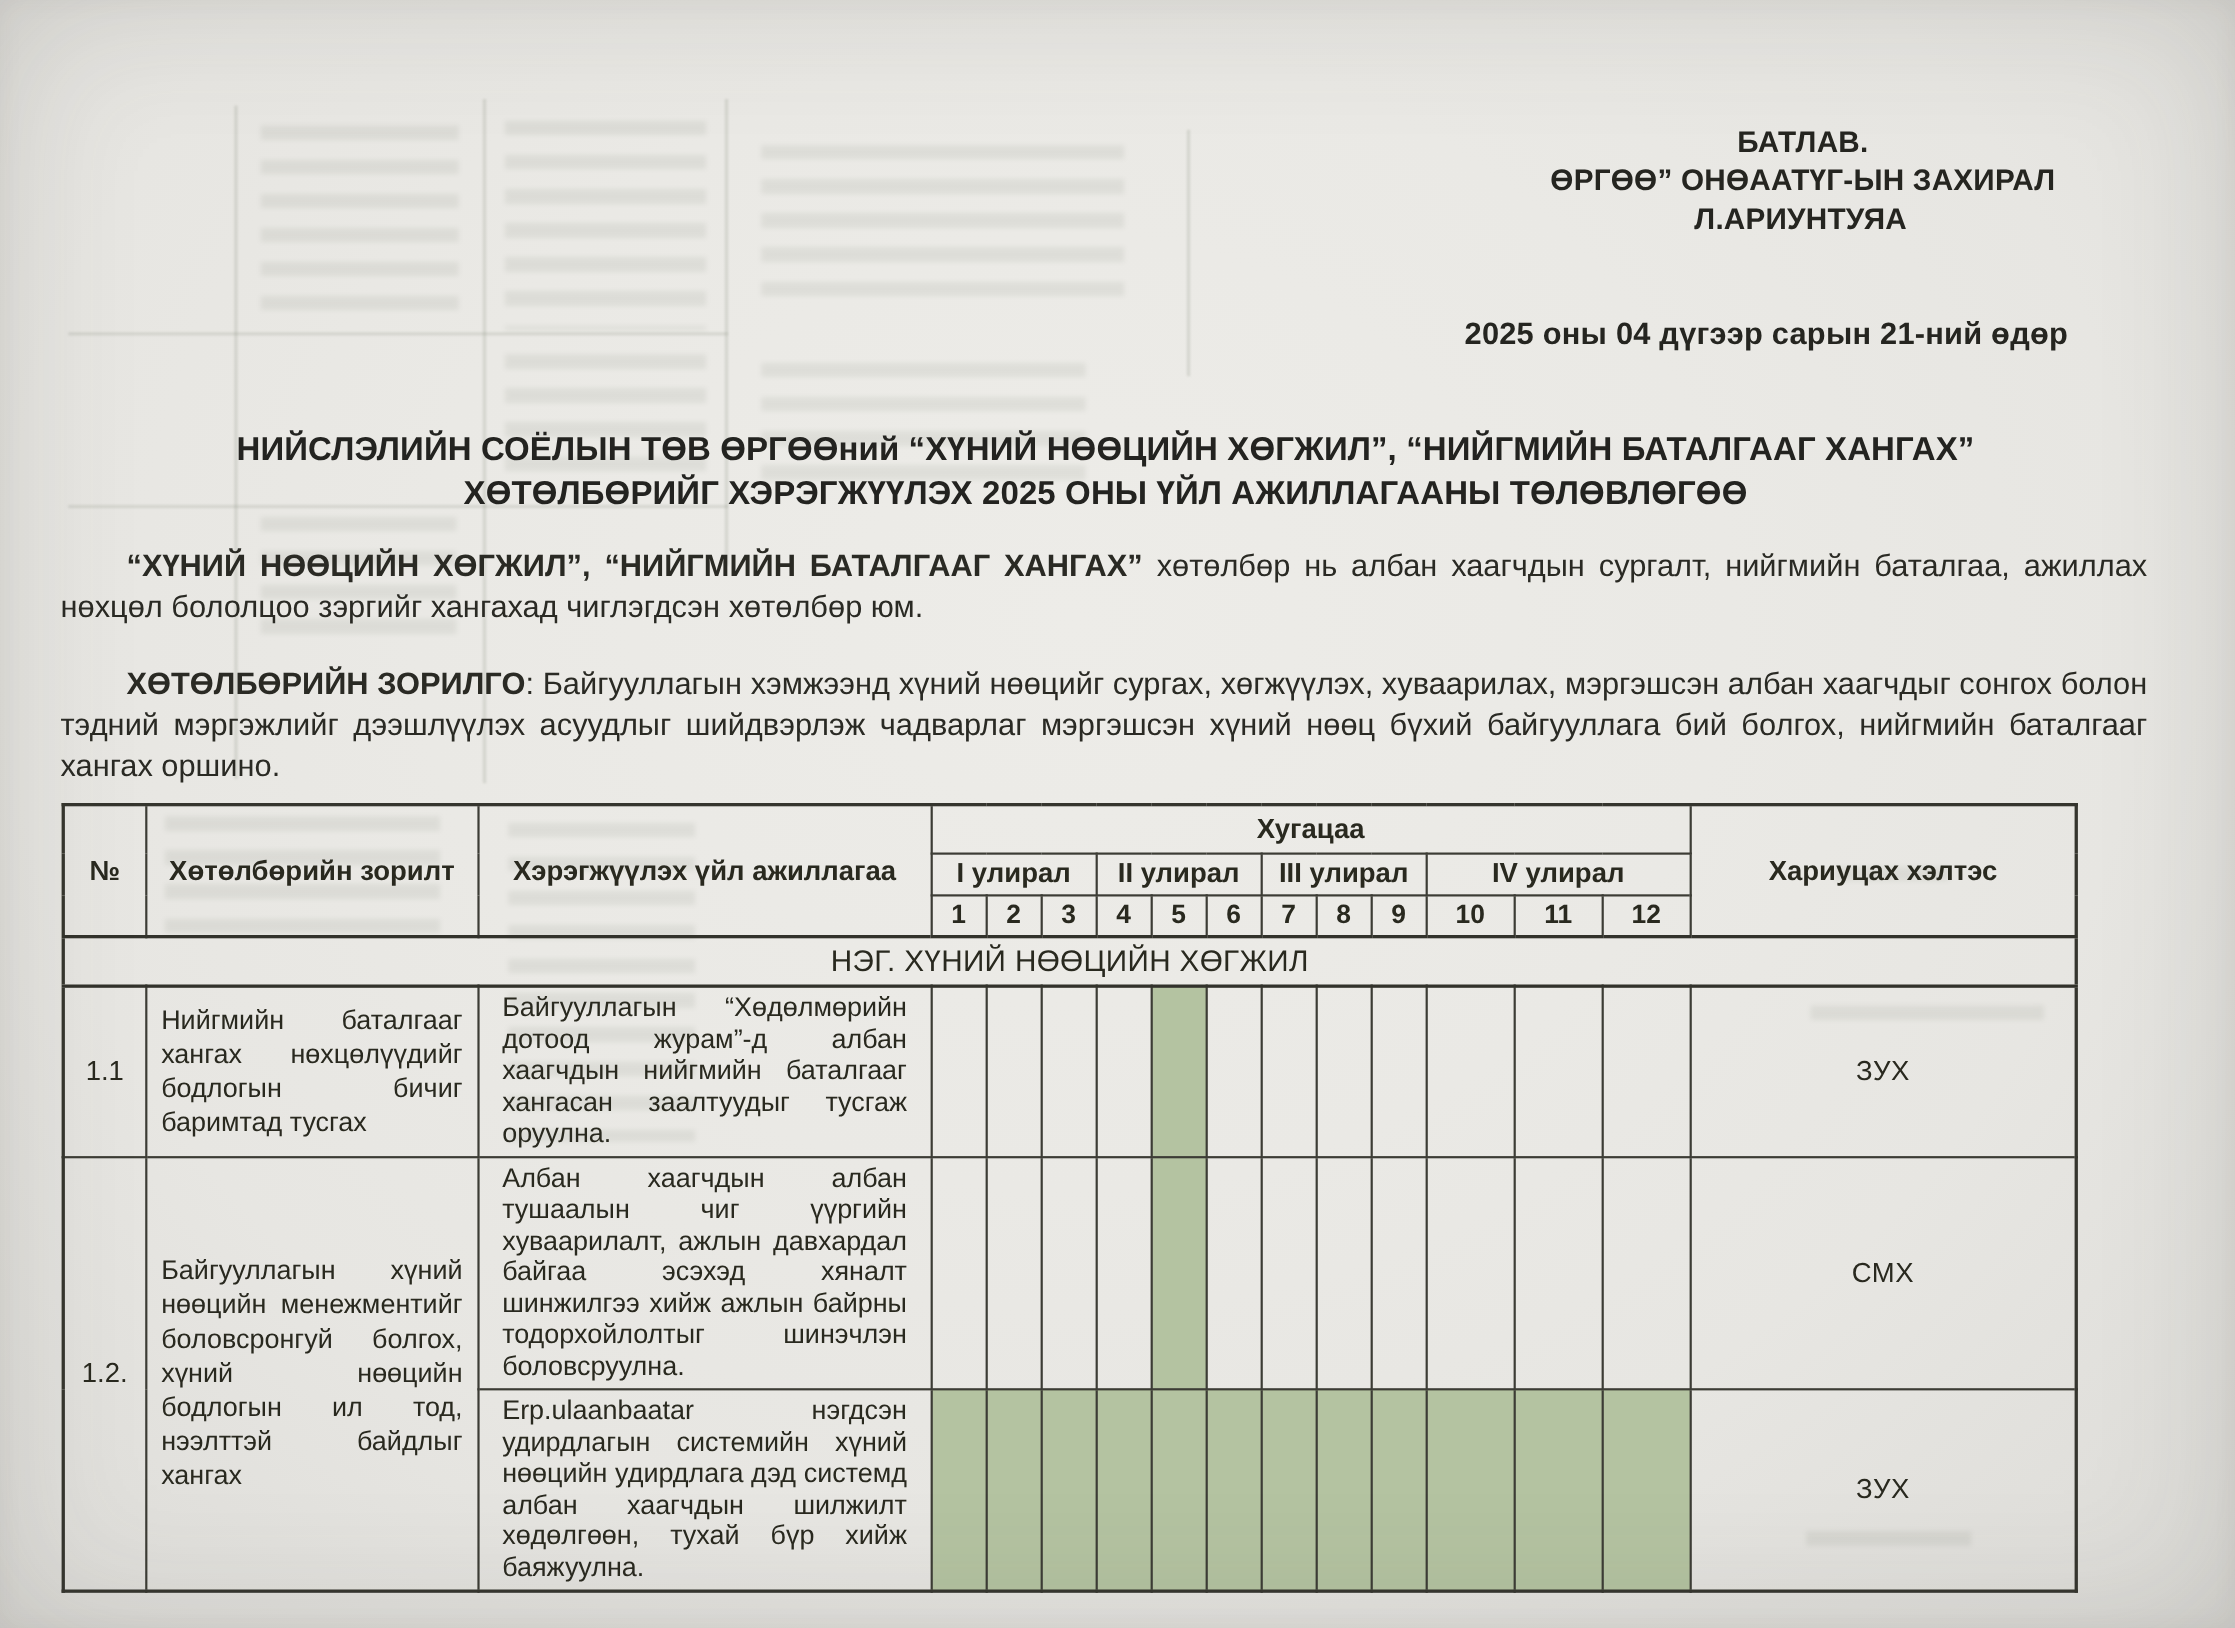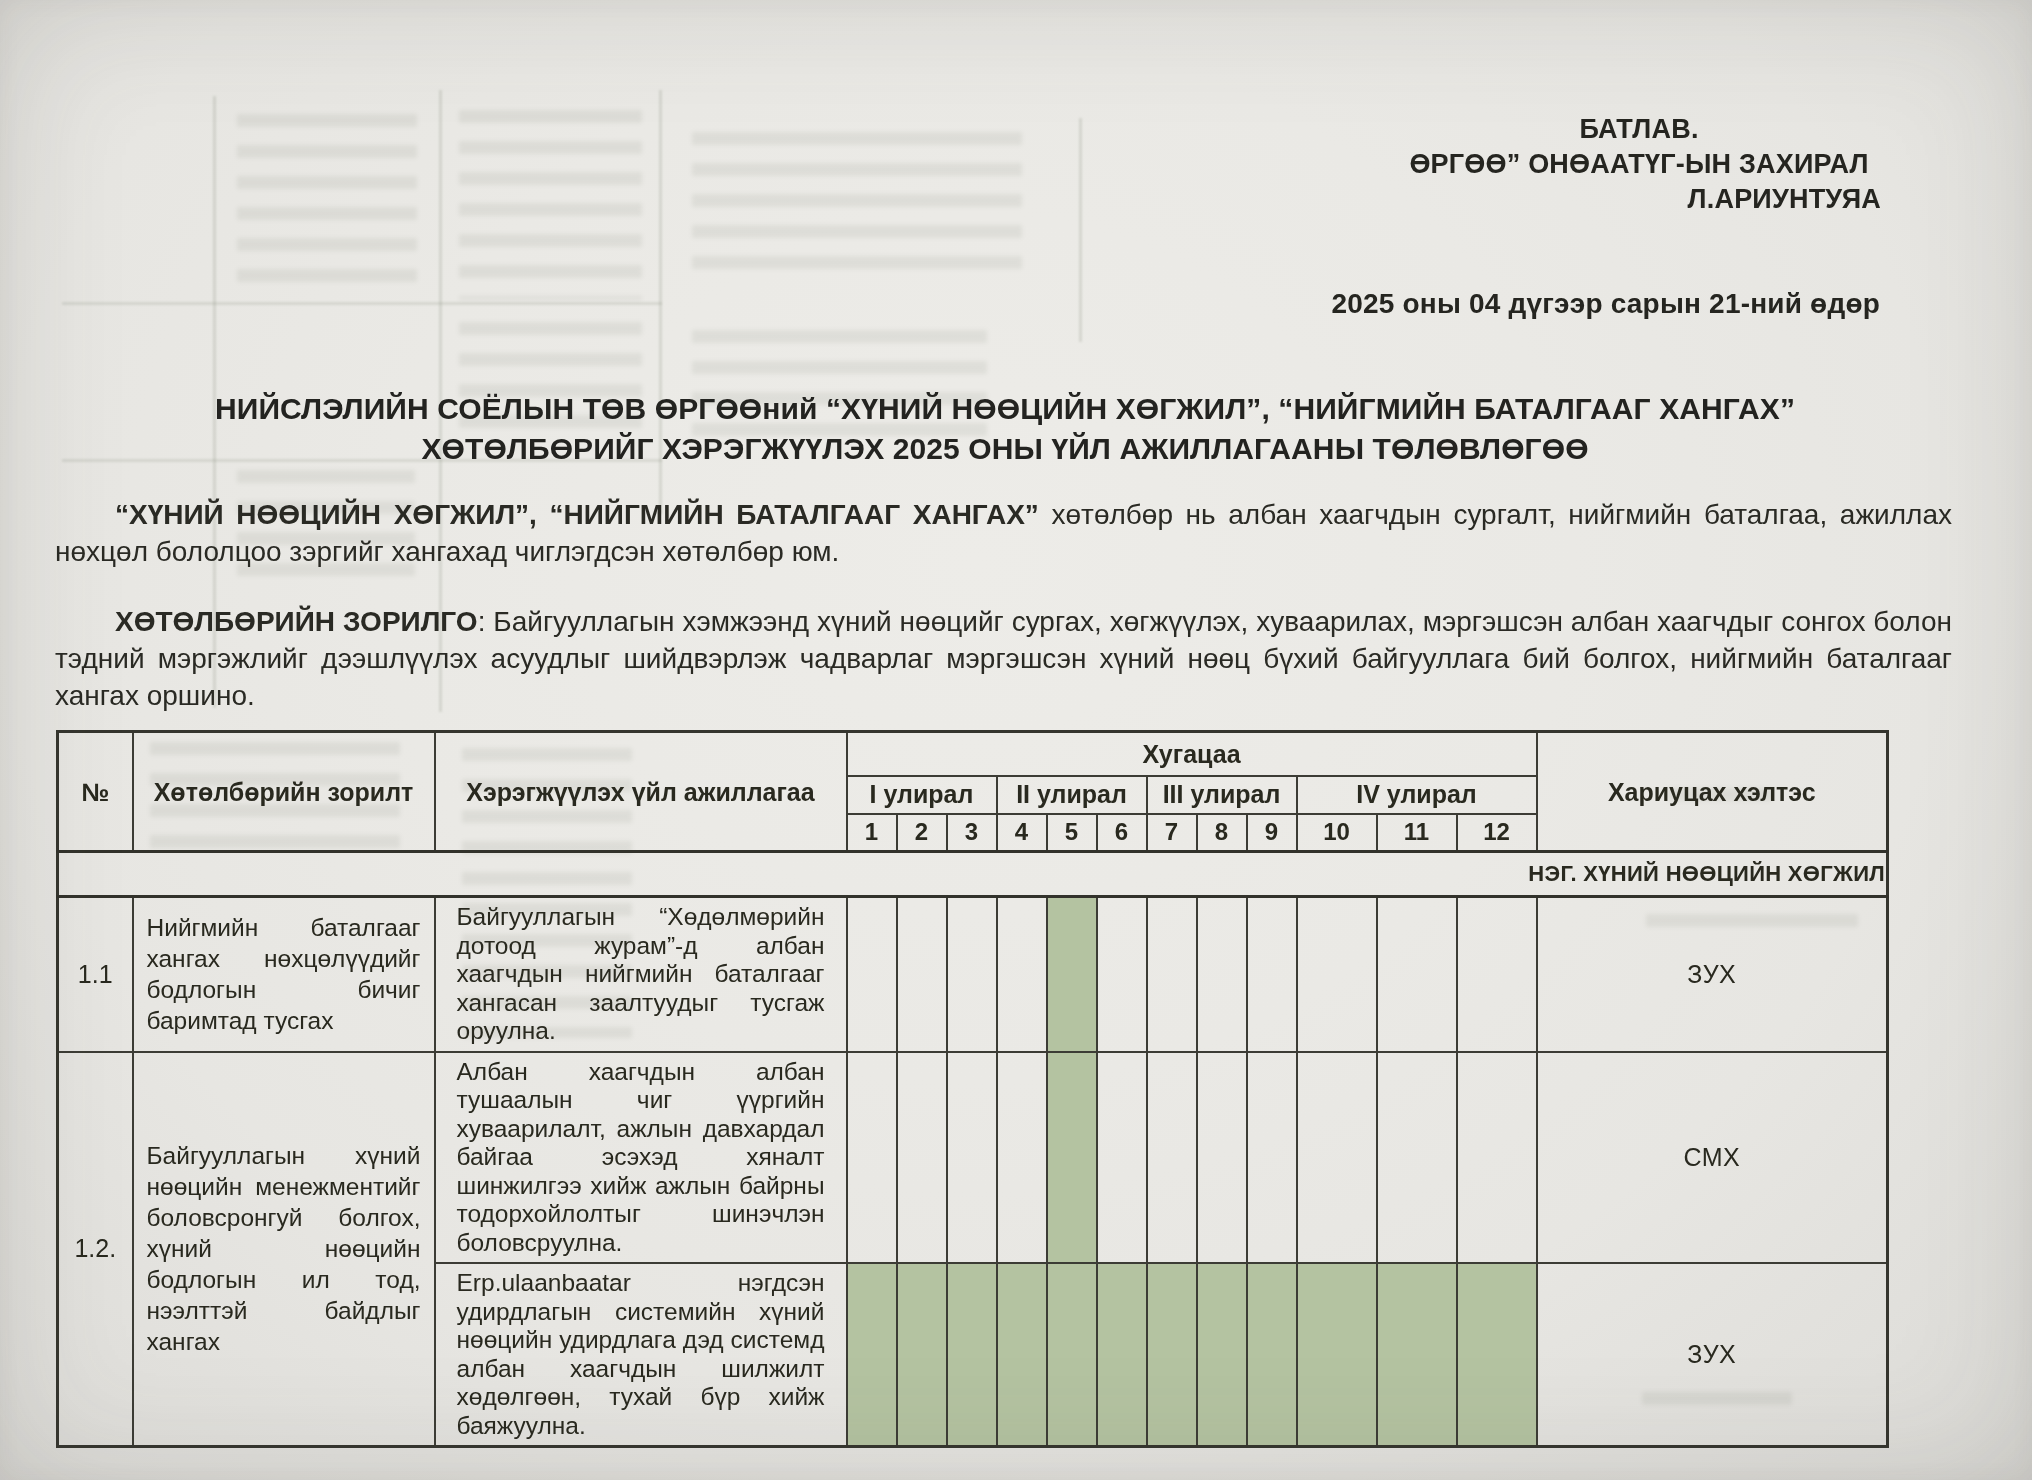--- a/index.html
+++ b/index.html
@@ -27,21 +27,21 @@
   }
   .gv{width:3px;background:#878d7d;opacity:.22;filter:blur(1.2px);}
   .gh{height:3px;background:#878d7d;opacity:.20;filter:blur(1.2px);}
 
   
   .approval{
     position:absolute;left:1393px;top:112px;width:492px;z-index:2;
     font-size:27px;font-weight:bold;line-height:35px;text-align:center;
     letter-spacing:.2px;color:#252520;
   }
-  .approval .name{text-align:right;padding-right:4px;}
+  .approval .name{text-align:center;padding-right:4px;}
   .date-line{
     position:absolute;top:288px;right:152px;z-index:2;
     font-size:28px;font-weight:bold;color:#252520;letter-spacing:.2px;text-align:center;
   }
 
   
   .doc-title{
     position:absolute;left:55px;top:389px;width:1900px;z-index:2;
     text-align:center;font-size:30px;font-weight:bold;line-height:40px;
     color:#232320;letter-spacing:.1px;
@@ -65,21 +65,21 @@
   }
   table.plan{border:3px solid #35352e;}
   .plan th,.plan td{border:2px solid #3c3c35;background:transparent;}
   .plan thead th{font-weight:bold;text-align:center;vertical-align:middle;padding:0 4px;}
   .plan .h-top{height:44px;}
   .plan .h-q{height:38px;font-size:25px;}
   .plan .h-m{height:38px;font-size:24px;}
   .plan thead tr:last-child th{border-bottom:3px solid #32322b;}
   .plan .h-main{font-size:25px;line-height:30px;}
   tr.secrow td{
-    height:40px;text-align:right;font-weight:bold;font-size:22px;
+    height:40px;text-align:center;font-weight:normal;font-size:27px;
     border-top:3px solid #32322b;border-bottom:3px solid #32322b;
     letter-spacing:.3px;
   }
   .plan td.no{ text-align:center;vertical-align:middle;font-size:25px; }
   .plan td.goal{
     text-align:justify;vertical-align:middle;padding:8px 13px;line-height:31px;font-size:24.5px;
   }
   .plan td.act{
     text-align:justify;vertical-align:middle;padding:5px 21px;line-height:28.5px;font-size:24.5px;border-radius:17px;
   }

